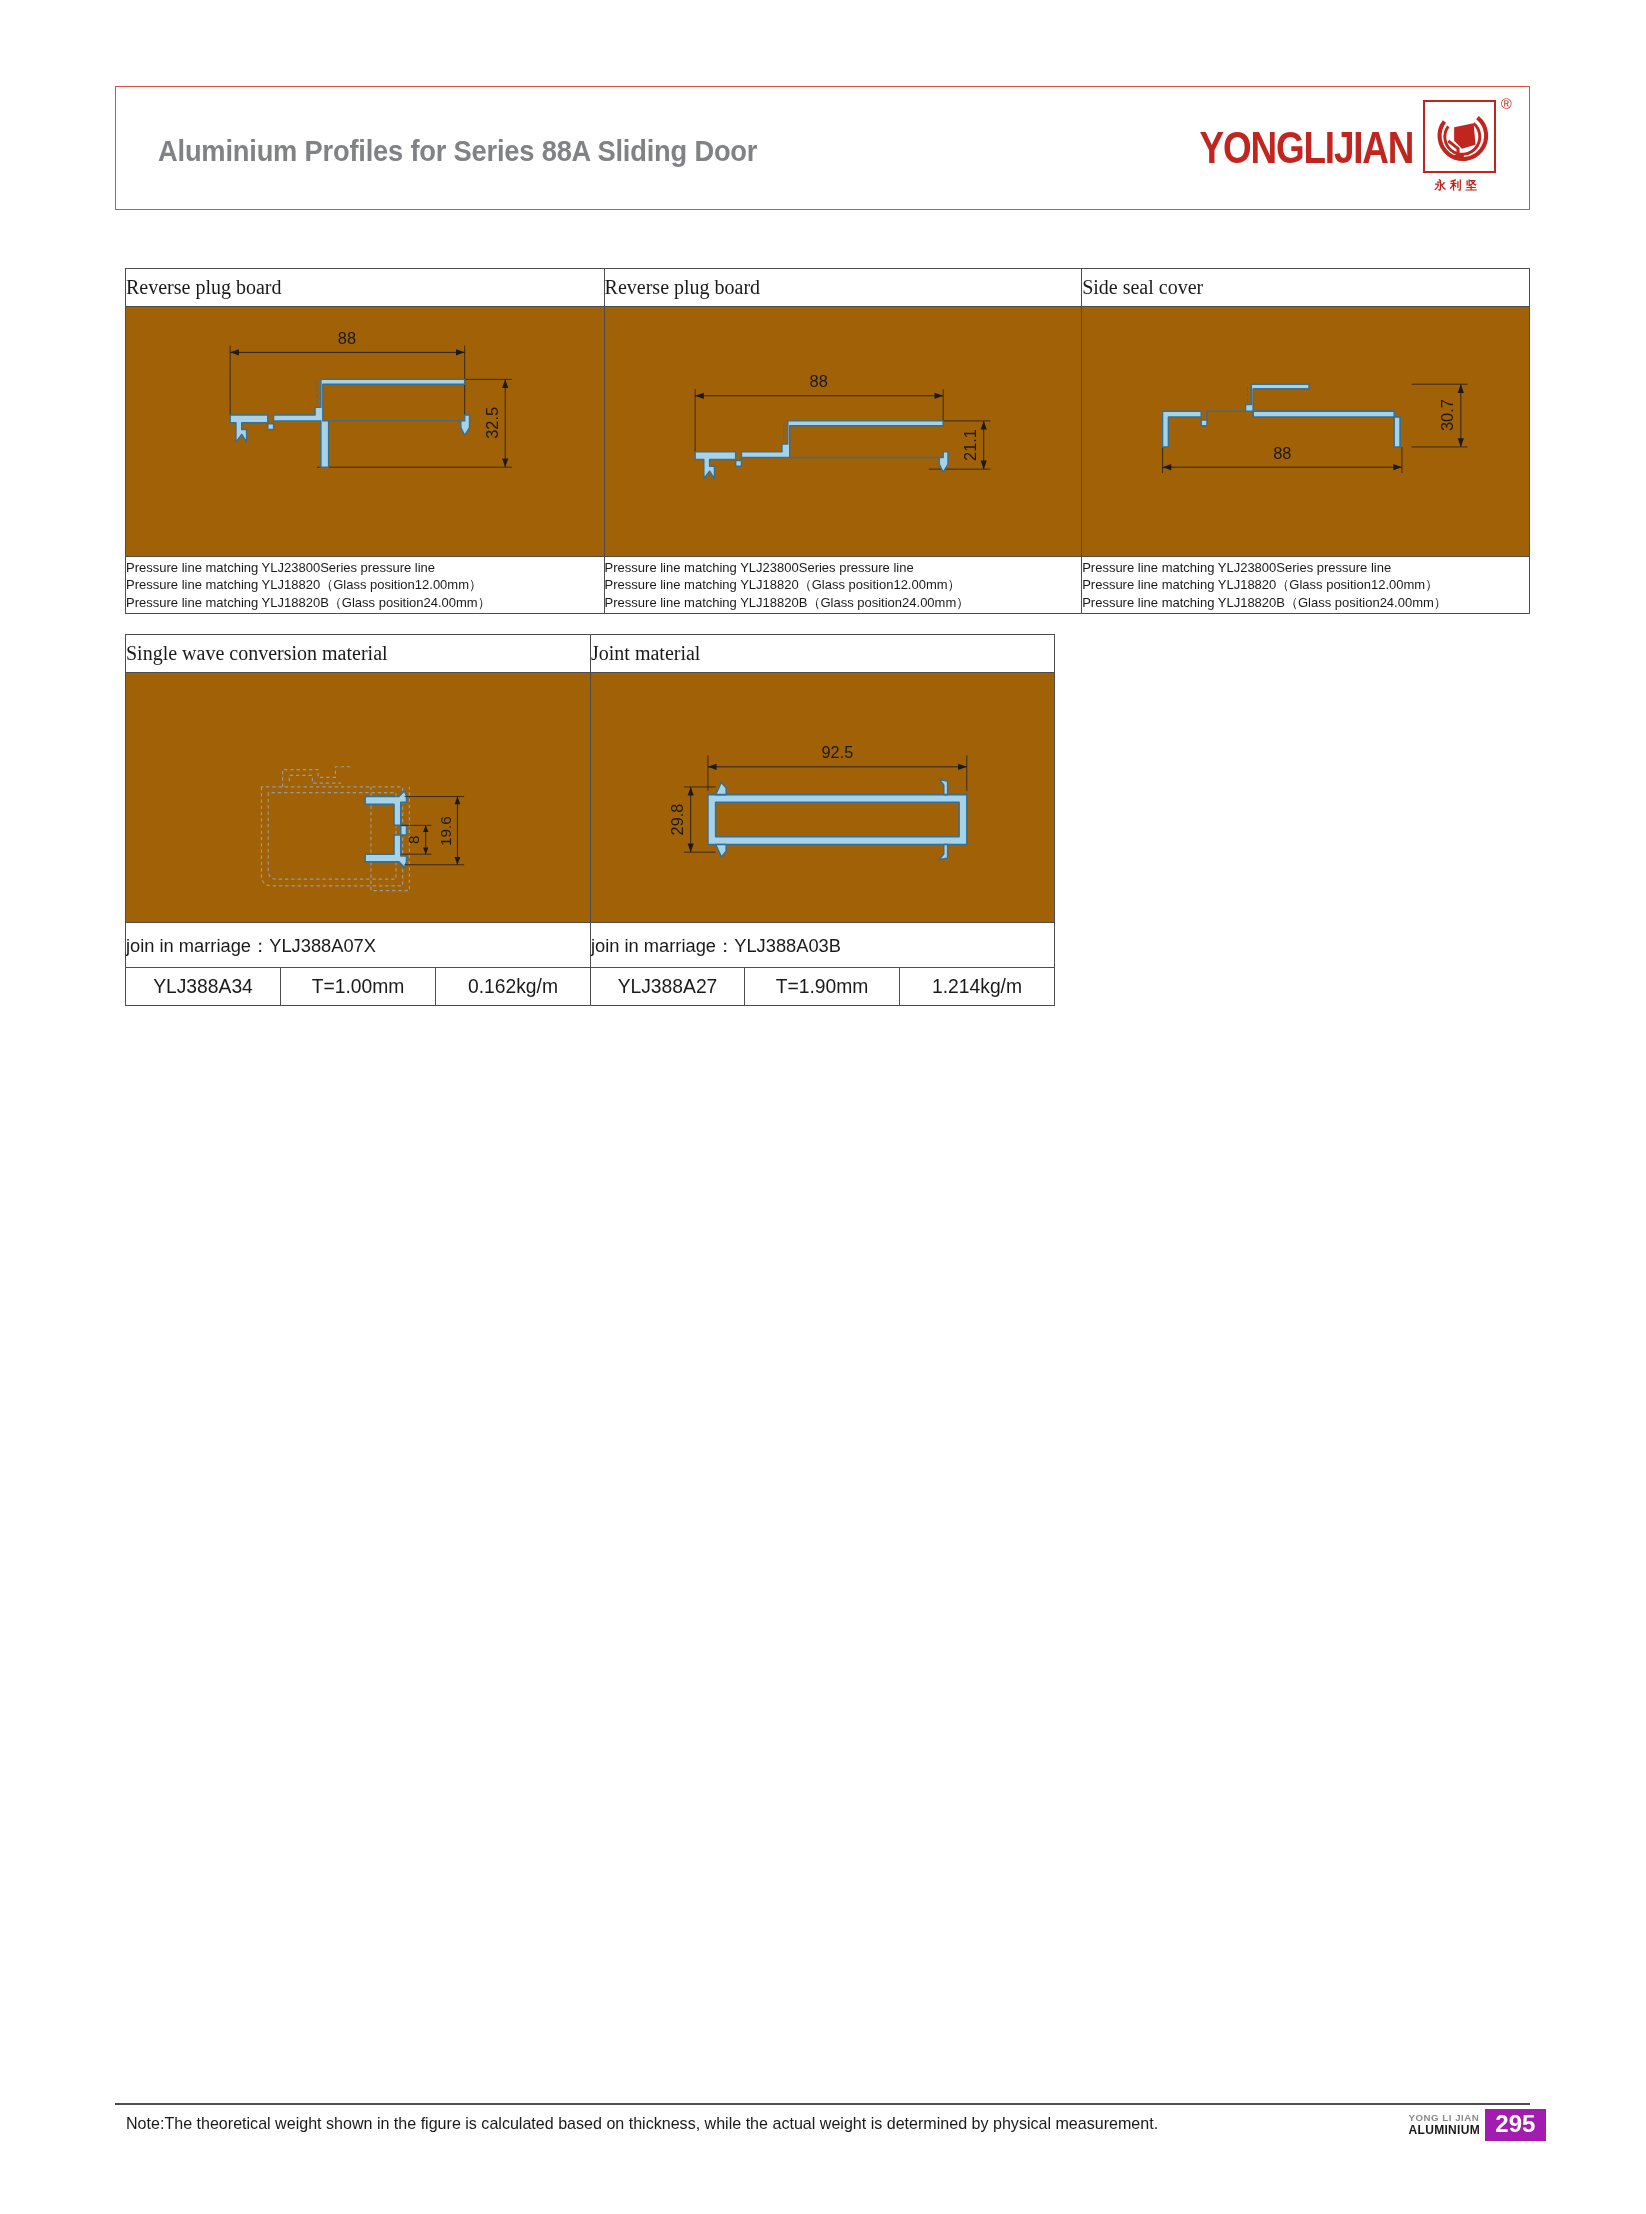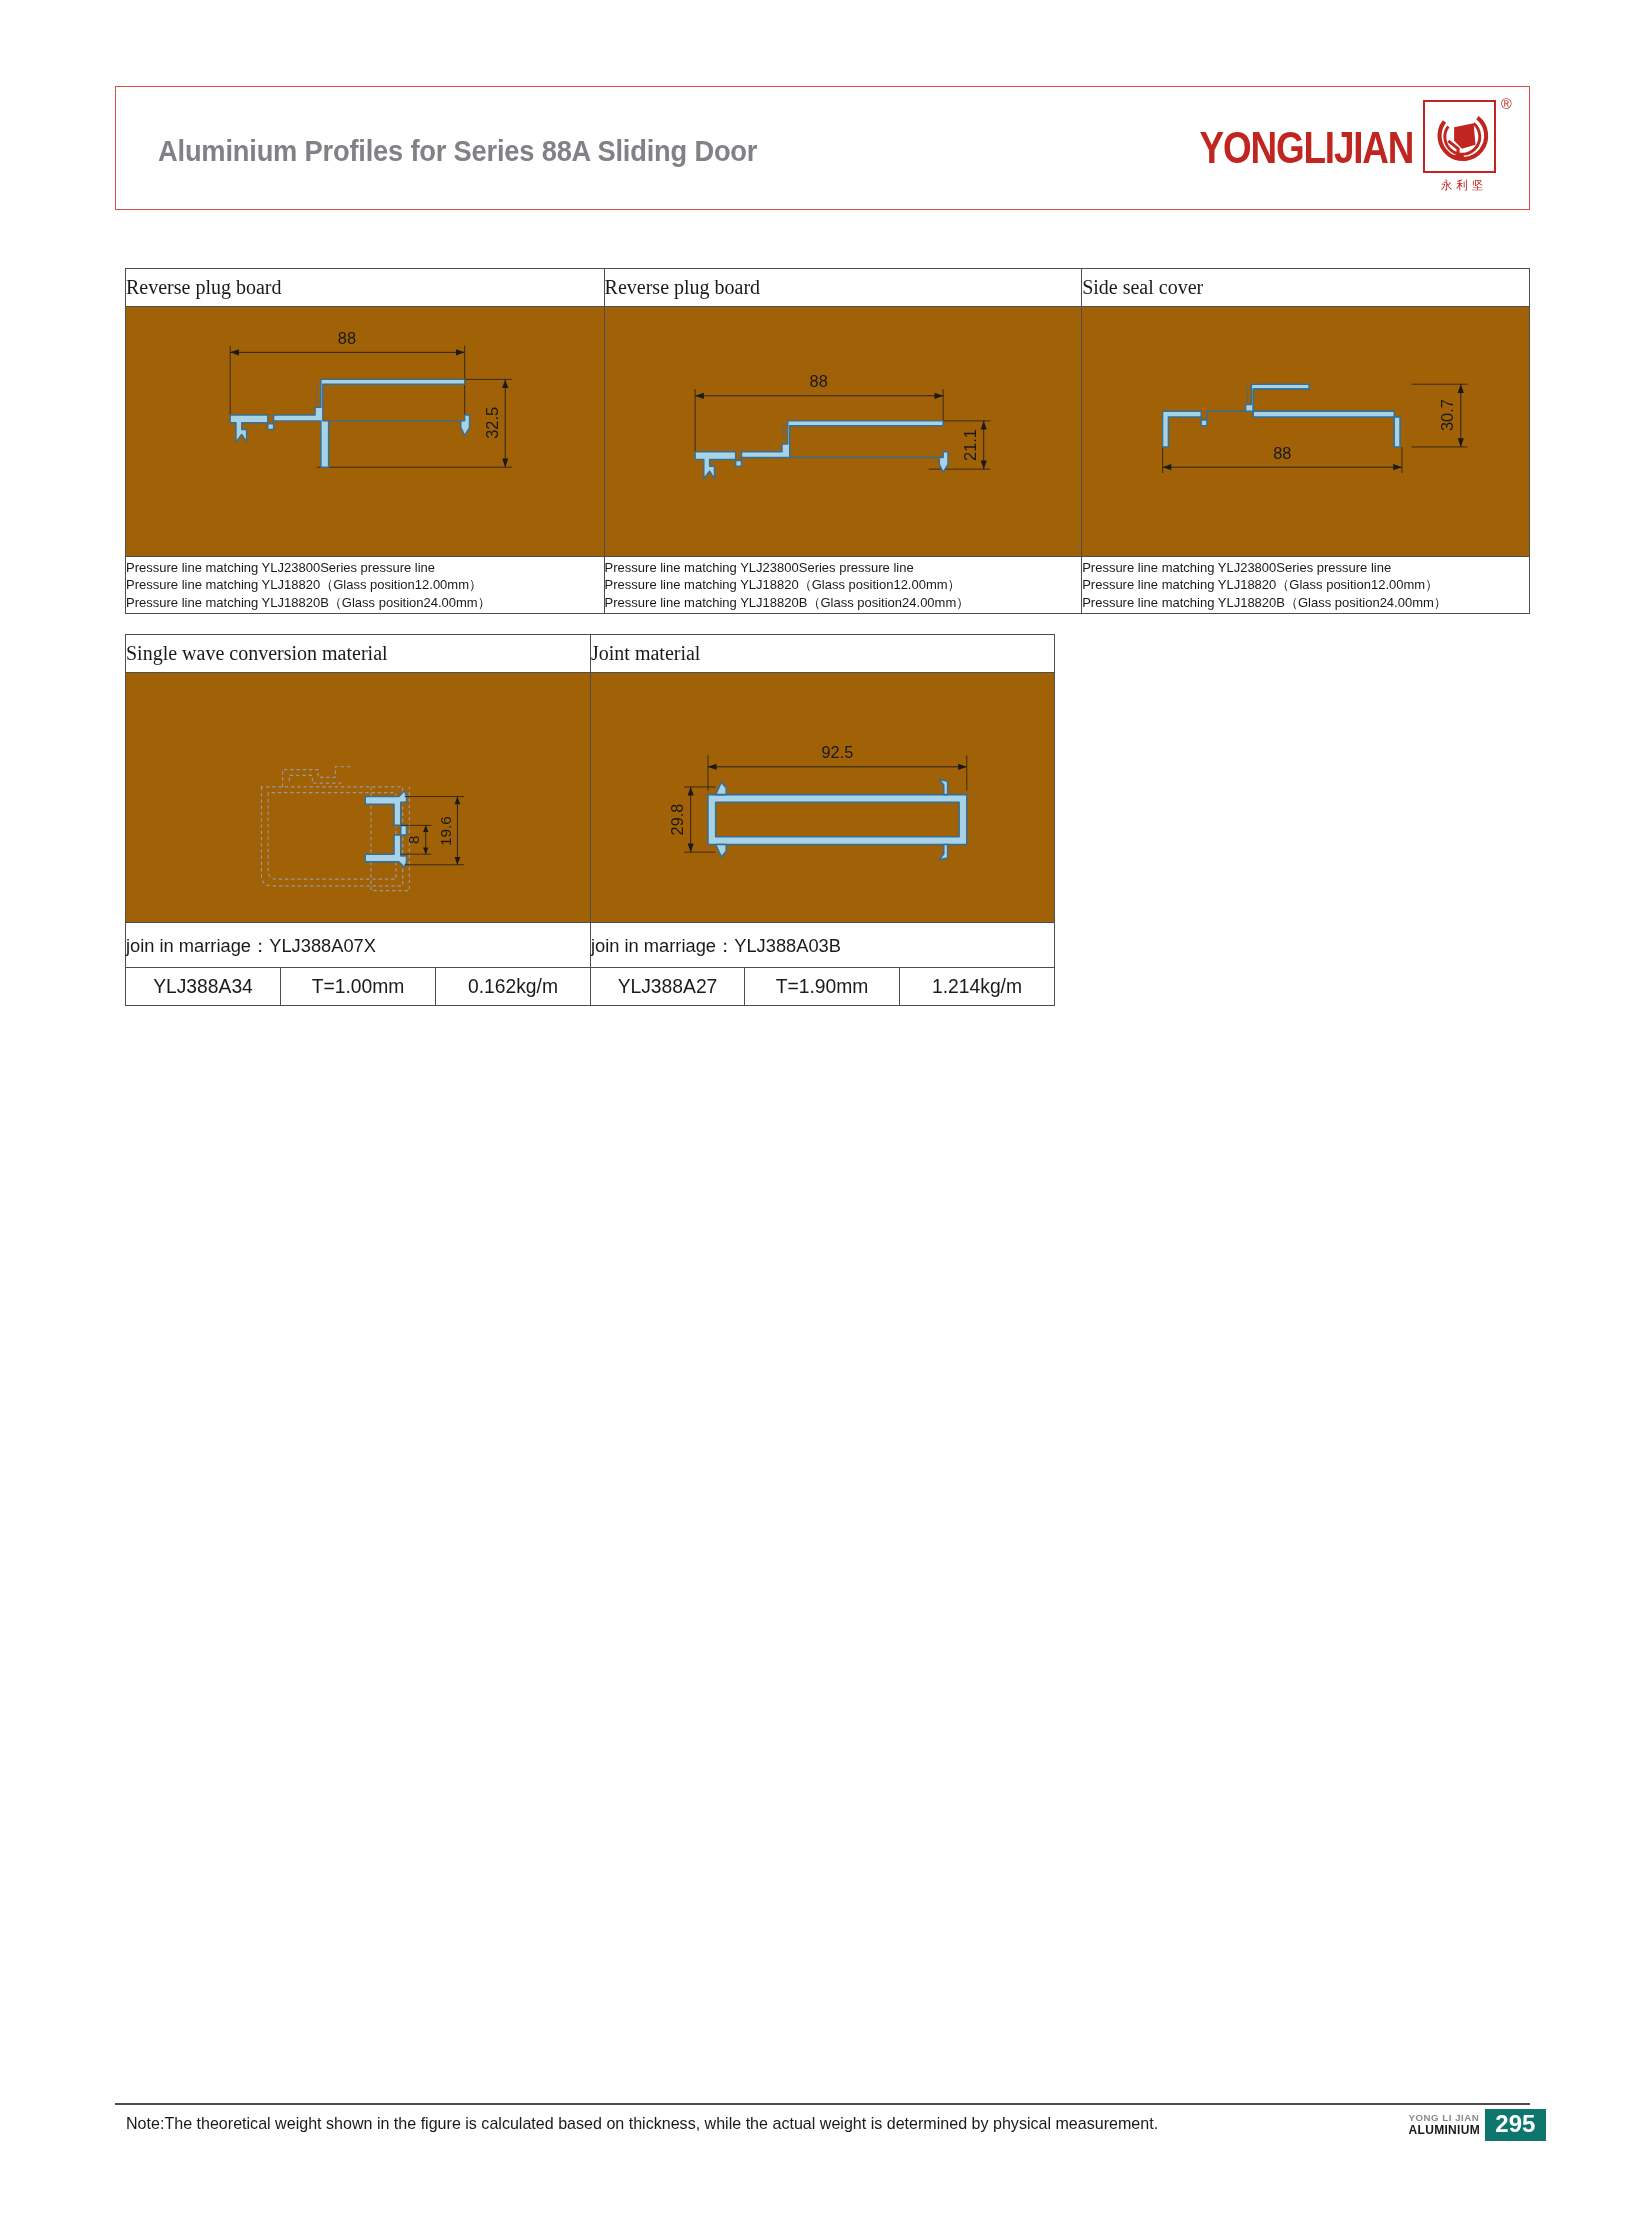--- a/index.html
+++ b/index.html
@@ -54,27 +54,28 @@
     width:73px; height:73px;
     border:2.9px solid #c0261f;
     box-sizing:border-box;
   }
   #brand-reg{
     position:absolute; right:0px; top:-1.9px;
     font-size:14.5px; color:#c0261f;
     line-height:1;
   }
   #brand-cn{
-    position:absolute; left:5px; top:79px;
+    position:absolute; left:12px; top:79px;
     width:73px;
-    text-align:center;
+    text-align:left;
     font-size:11.6px;
     color:#c0261f;
     letter-spacing:3.9px;
     white-space:nowrap;
+    font-weight:bold;
   }
 
   
   .ptable{
     position:absolute;
     border-collapse:collapse;
     table-layout:fixed;
   }
   .ptable td{
     border:1.5px solid #4d4d4d;
@@ -144,21 +145,21 @@
     right:100px; top:2109px;
     display:flex; align-items:stretch;
   }
   #badge-text{
     display:flex;flex-direction:column;justify-content:center;
     padding-right:4.8px;
   }
   #badge-l1{font-size:9.7px;color:#8a8a8a;letter-spacing:0.5px;line-height:1.1;font-weight:bold;}
   #badge-l2{font-size:12px;color:#1a1a1a;letter-spacing:0.3px;line-height:1.1;font-weight:bold;}
   #badge-num{
-    background:#0f766e;
+    background:#a21caf;
     color:#fff;
     font-size:24px;
     font-weight:bold;
     padding:1.9px 10.6px 2.9px 10.6px;
     line-height:1.12;
     display:flex;align-items:center;
   }
 </style>
 </head>
 <body>

